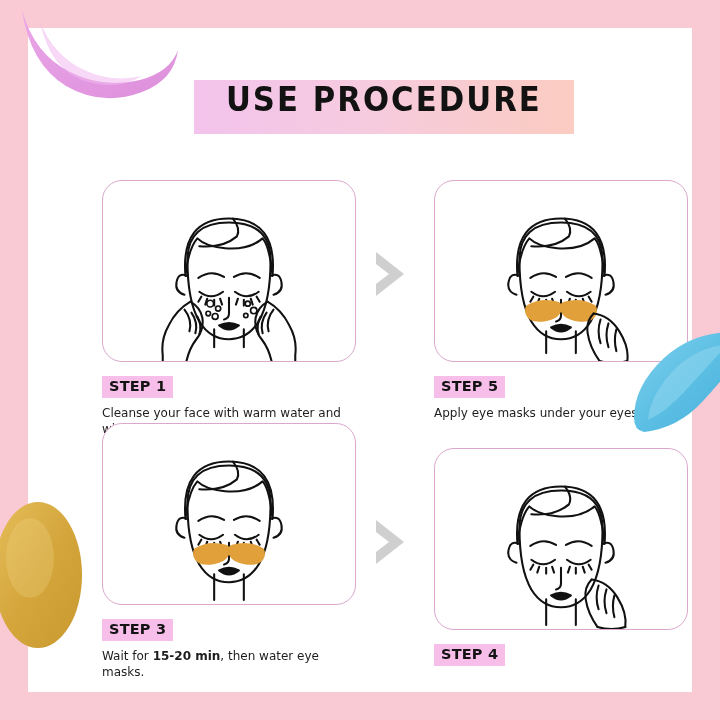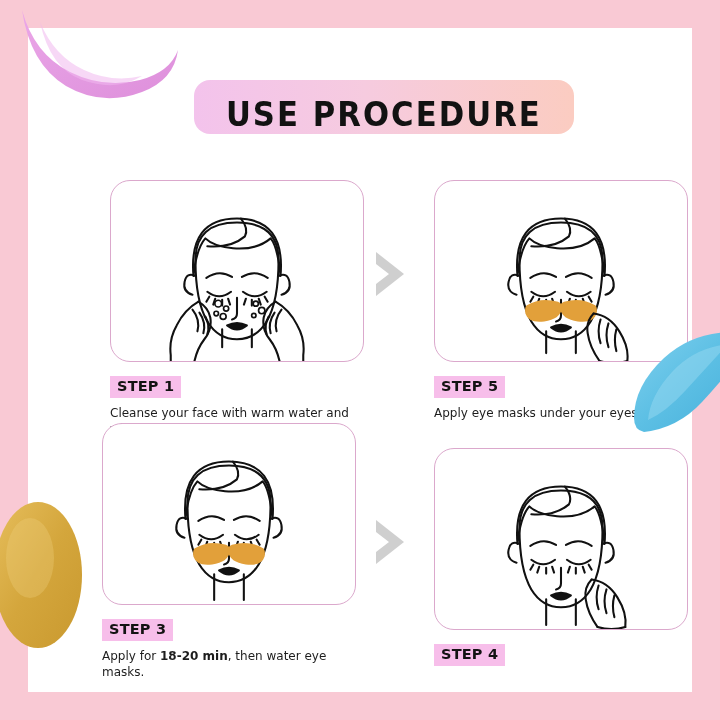--- a/index.html
+++ b/index.html
@@ -41,41 +41,40 @@
     width: 110px; height: 102px;
     z-index: 6;
   }
 
   
   #title-bar {
     position: absolute;
     left: 166px; top: 52px;
     width: 380px; height: 54px;
     background: linear-gradient(90deg, #F3C3EC 0%, #F6CBDF 45%, #FBCCC1 100%);
-    display: flex; align-items: flex-end; justify-content: center;
+    display: flex; align-items: flex-start; justify-content: center;
     z-index: 4;
-    border-radius: 16px;
   }
   #title-text {
     font-family: "DejaVu Sans", sans-serif;
     font-weight: 700;
     font-size: 33px;
     letter-spacing: 2.2px;
     color: #121212;
     transform: scaleX(0.93);
     white-space: nowrap;
   }
 
   
   .step {
     position: absolute;
     width: 254px;
     z-index: 3;
   }
-  #step-0 { left: 82px;  top: 152px; }
+  #step-0 { left: 74px;  top: 152px; }
   #step-1 { left: 406px; top: 152px; }
   #step-2 { left: 74px;  top: 395px; }
   #step-3 { left: 406px; top: 420px; }
 
   .card {
     width: 254px; height: 182px;
     border: 1px solid #DBA8CC;
     border-radius: 20px;
     background: #FFFFFF;
     overflow: hidden;
@@ -236,21 +235,21 @@
             <path d="M117 148 q10 -5 20 0 q-10 8 -20 0 Z" fill="#111111" stroke="#111111"></path>
           </g>
           <g fill="#E2A03A">
             <path d="M92 126 q14 -9 32 -4 q5 2 4 7 q-2 11 -18 13 q-16 2 -19 -8 q-1 -5 1 -8 Z"></path>
             <path d="M162 126 q-14 -9 -32 -4 q-5 2 -4 7 q2 11 18 13 q16 2 19 -8 q1 -5 -1 -8 Z"></path>
           </g>
         </svg>
       </div>
       <div class="step-label">STEP 3</div>
       <div class="step-desc">
-        <span>Apply for </span><b>18-20 min</b><span>, then water eye masks.</span>
+        <span>Wait for </span><b>15-20 min</b><span>, then water eye masks.</span>
       </div>
     </div>
 
     <div class="step" id="step-3">
       <div class="card">
         <svg viewBox="0 0 254 182">
           <g fill="none" stroke="#111111" stroke-width="2.1" stroke-linecap="round" stroke-linejoin="round">
             <path d="M112 152 L112 178 M142 152 L142 178"></path>
             <path d="M85 96 q-9 -4 -11 6 q-2 10 8 13"></path>
             <path d="M169 96 q9 -4 11 6 q2 10 -8 13"></path>

